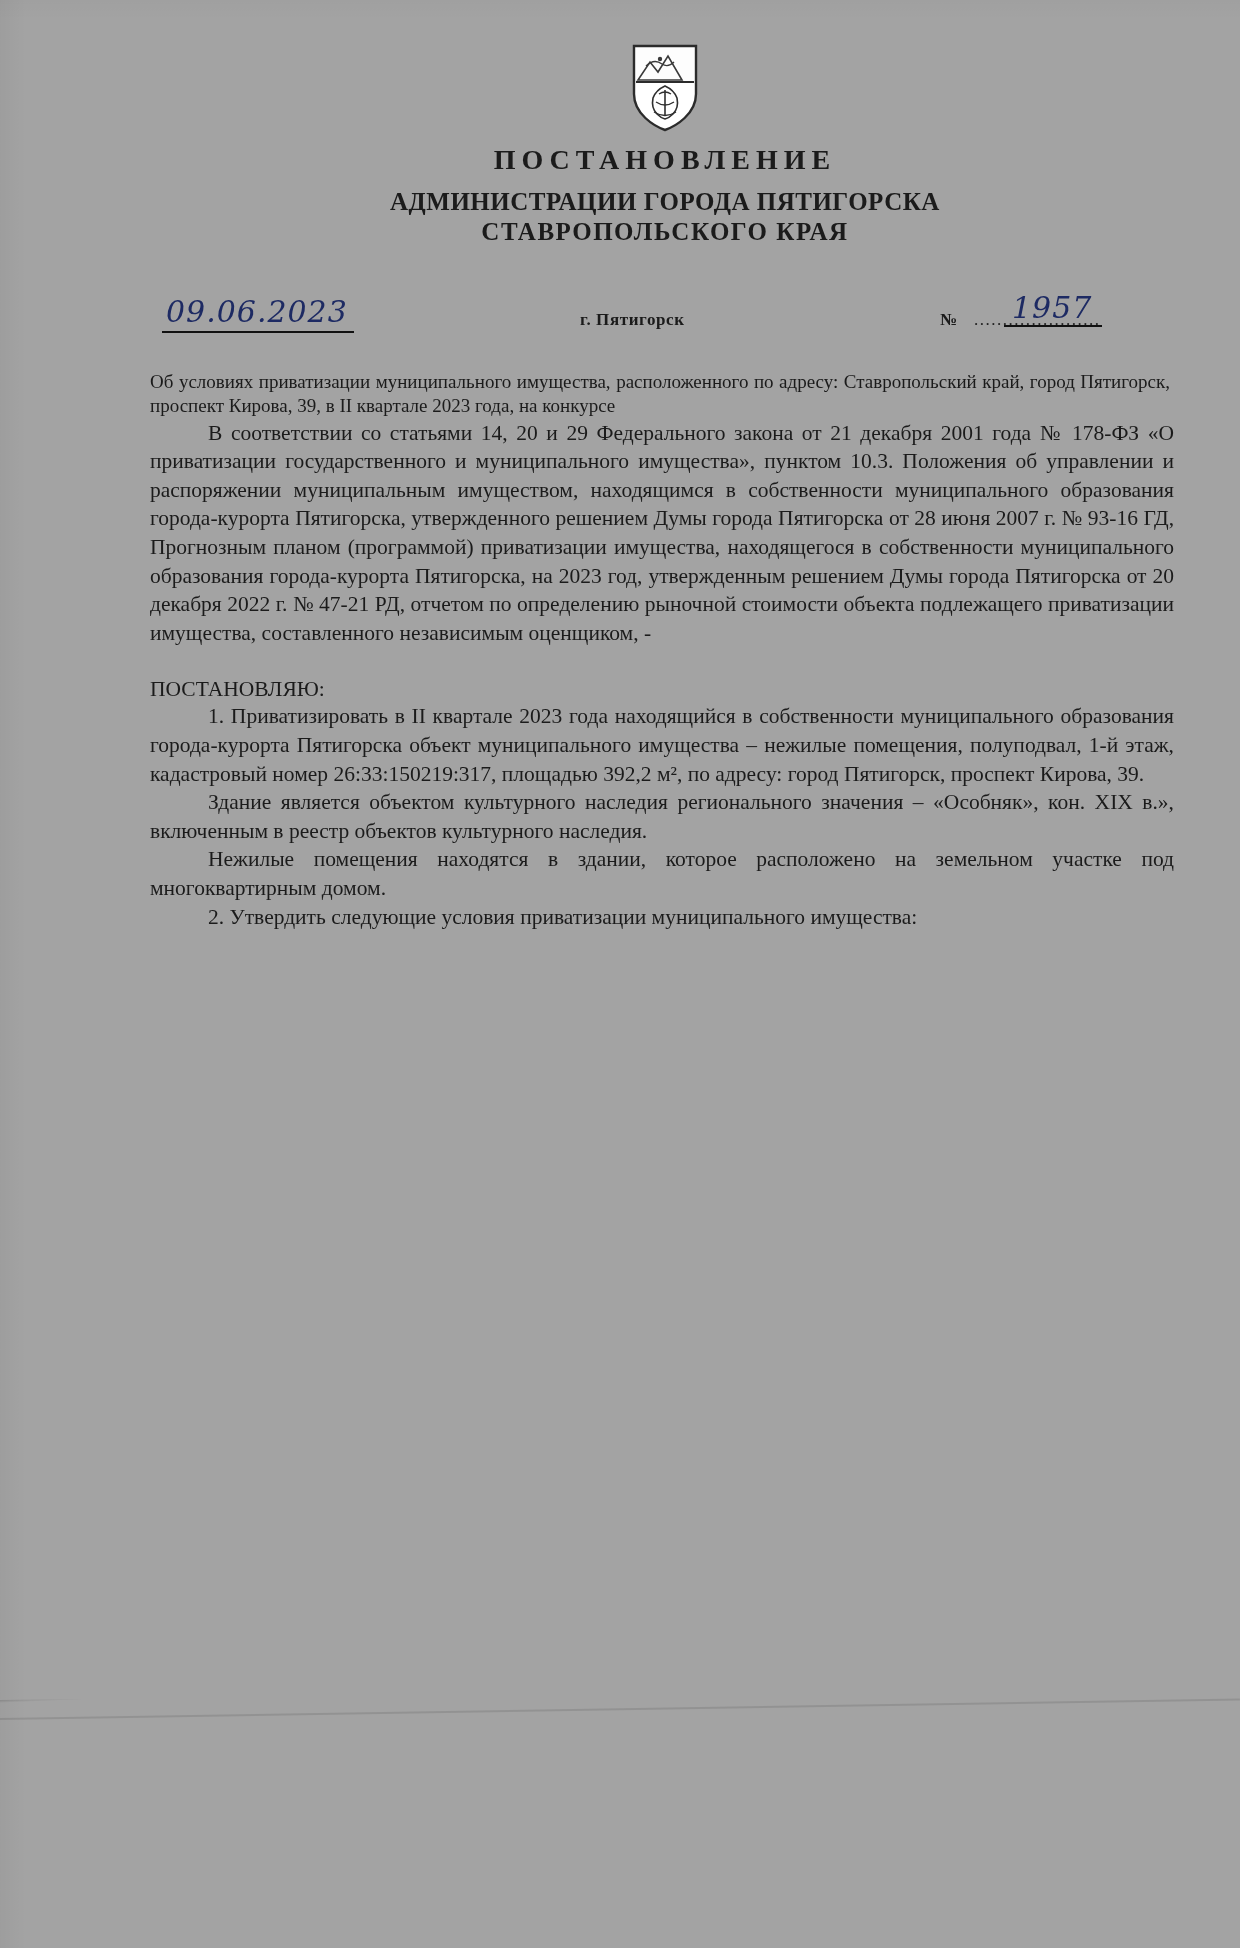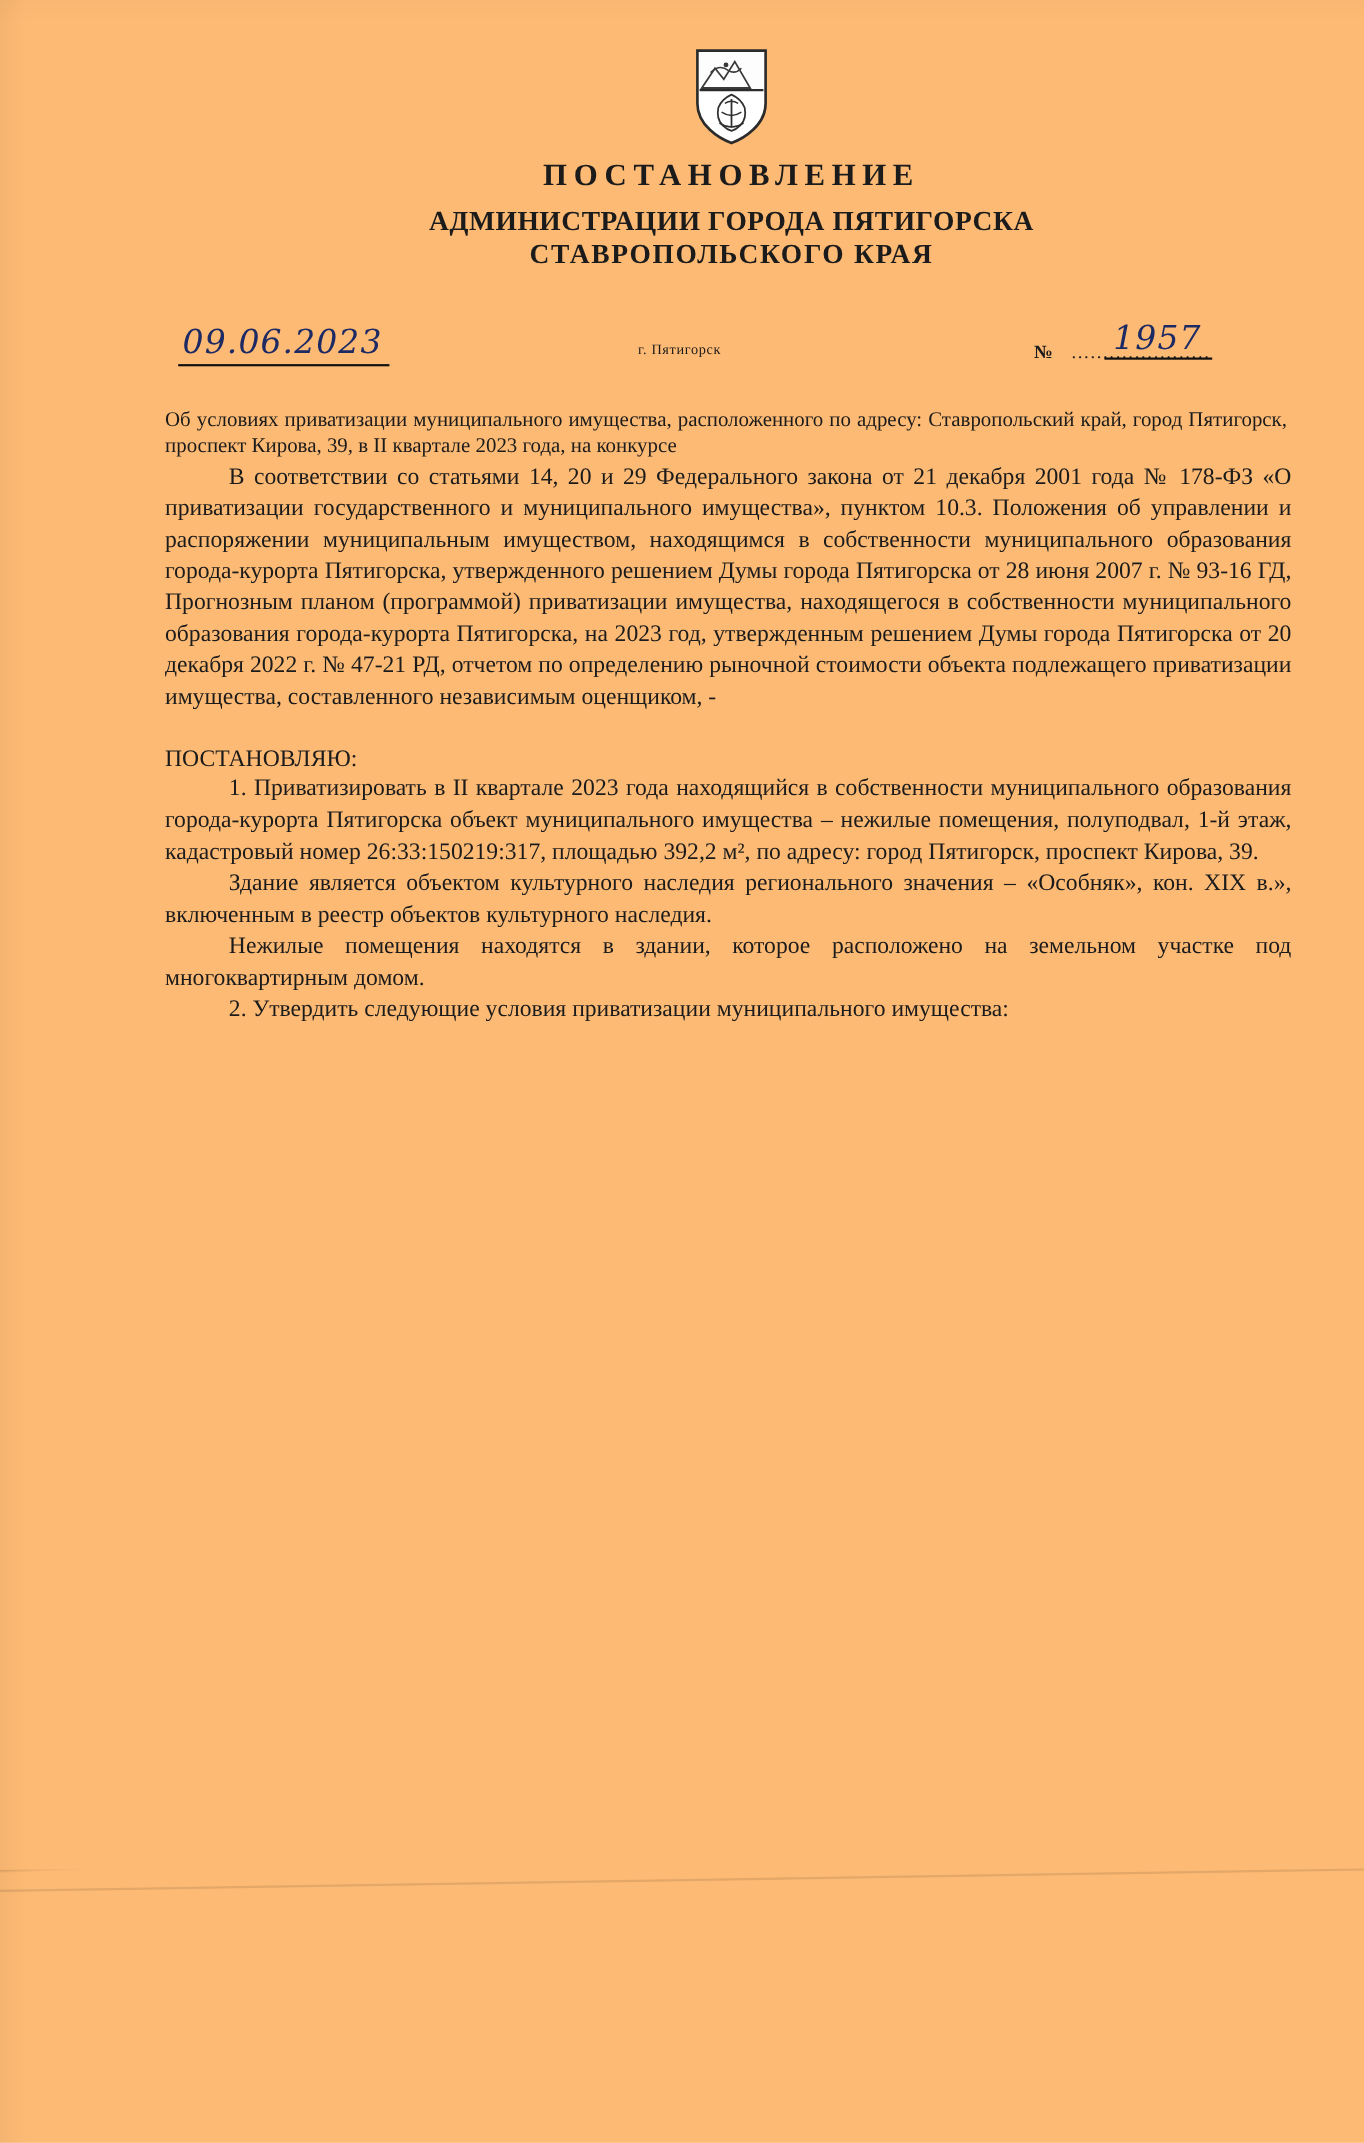--- a/index.html
+++ b/index.html
@@ -13,21 +13,21 @@
     position: relative;
     font-family: "Liberation Serif", serif;
     color: #1b1b1b;
     overflow: hidden;
   }
 
   
   .page {
     position: absolute;
     inset: 0;
-    background: #fdba74;
+    background: #a3a3a3;
   }
   .page::before {
     content: "";
     position: absolute;
     left: 0; top: 0; right: 0; bottom: 0;
     background:
       linear-gradient(90deg, rgba(0,0,0,0.035) 0px, rgba(0,0,0,0.0) 26px),
       linear-gradient(180deg, rgba(0,0,0,0.02) 0px, rgba(0,0,0,0) 20px);
     pointer-events: none;
   }
@@ -121,22 +121,22 @@
     left: -4px;
     right: -6px;
     bottom: -4px;
     height: 2px;
     background: #111;
   }
   .meta-city {
     position: absolute;
     left: 430px;
     top: 22px;
-    font-size: 13px;
-    font-weight: normal;
+    font-size: 17px;
+    font-weight: bold;
     letter-spacing: 0.6px;
   }
   .meta-no {
     position: absolute;
     left: 790px;
     top: 22px;
     font-size: 17px;
     font-weight: bold;
   }
   .meta-dots {

